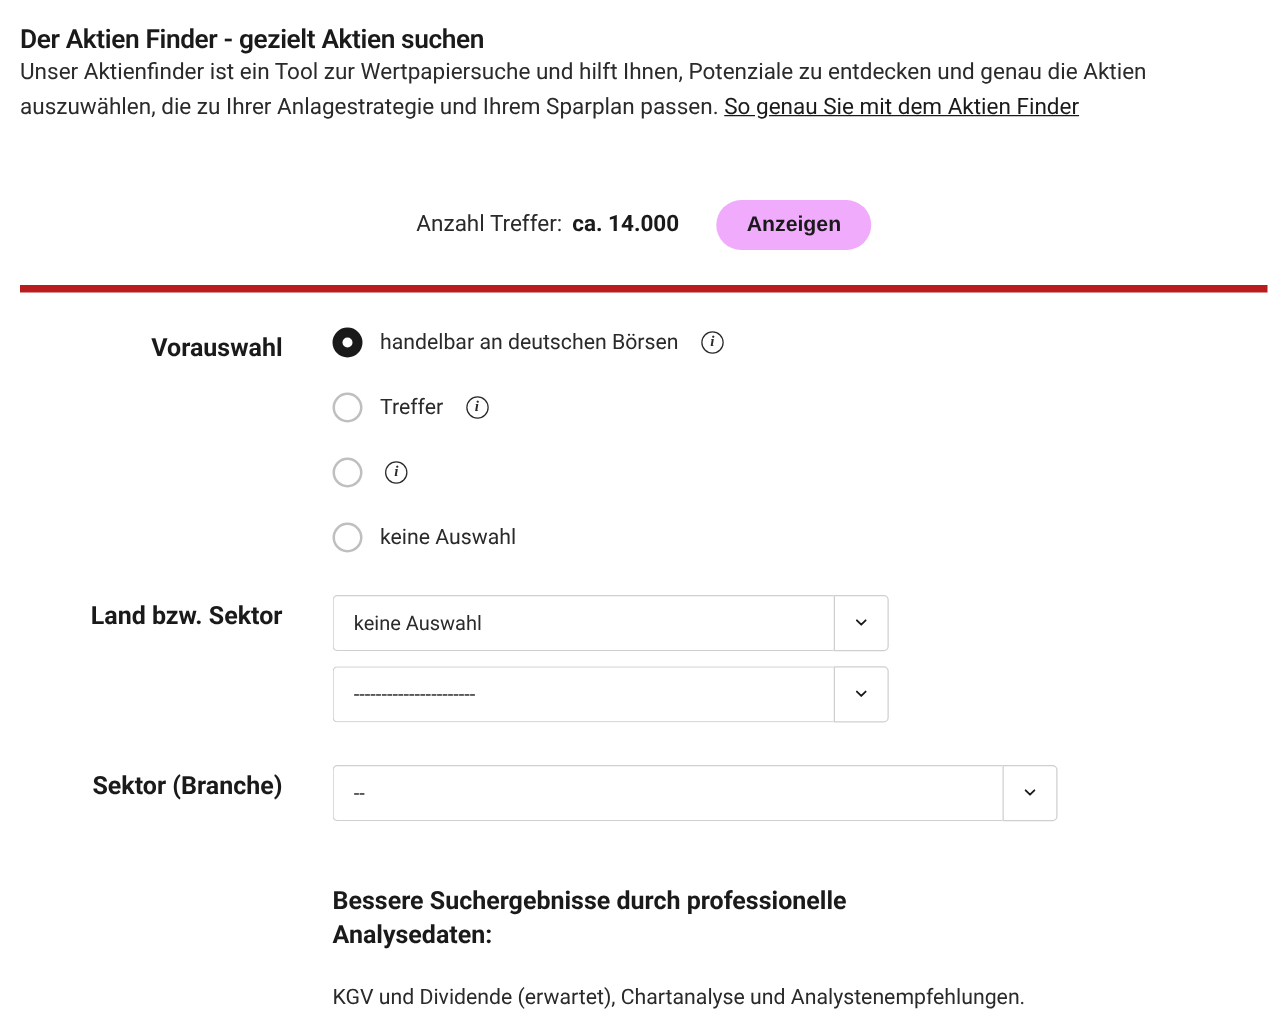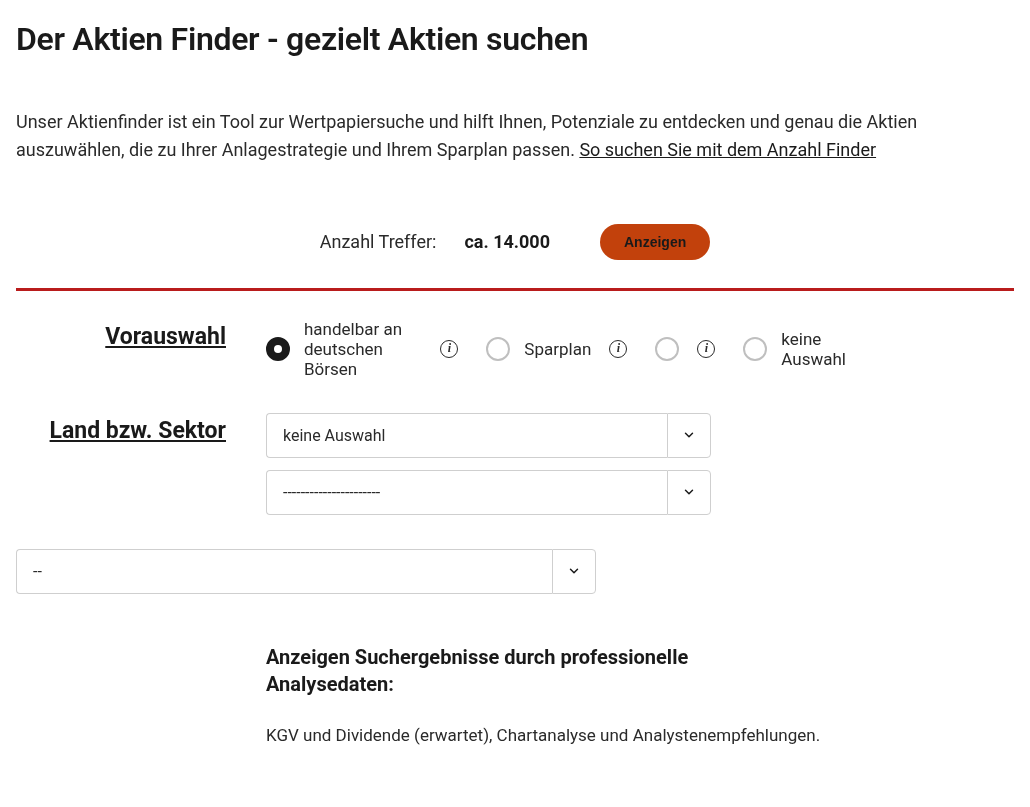--- a/index.html
+++ b/index.html
@@ -8,86 +8,85 @@
       padding: 0;
     }
     body {
       font-family: -apple-system, BlinkMacSystemFont, "Segoe UI", Roboto, Arial, sans-serif;
       color: #1a1a1a;
       background: #fff;
       padding: 20px 16px;
       width: 1030px;
     }
     h1.page-title {
-      font-size: 32px;
+      font-size: 21px;
       font-weight: 600;
       color: #1a1a1a;
-      margin-bottom: 50px;
       letter-spacing: -0.3px;
     }
     .intro {
       font-size: 18px;
       line-height: 1.55;
       color: #2a2a2a;
       margin-bottom: 60px;
     }
     .intro .link {
       text-decoration: underline;
       color: #1a1a1a;
       cursor: pointer;
     }
     .results-bar {
       display: flex;
       align-items: center;
       justify-content: center;
-      gap: 28px;
+      gap: 8px;
       font-size: 18px;
       padding-bottom: 28px;
-      border-bottom: 3px solid #b91c1c;
+      border-bottom: 6px solid #b91c1c;
       margin-bottom: 28px;
     }
     .results-bar .label {
       color: #2a2a2a;
     }
     .results-bar .count {
       font-weight: 700;
       color: #1a1a1a;
       margin-right: 22px;
     }
     .btn-show {
-      background: #c2410c;
+      background: #f0abfc;
       border: none;
       border-radius: 999px;
       padding: 10px 24px;
-      font-size: 14px;
+      font-size: 17px;
       font-weight: 600;
       color: #1a1a1a;
       cursor: pointer;
     }
     .form-row {
       display: flex;
       align-items: flex-start;
       margin-bottom: 34px;
     }
     .form-label-col {
       width: 250px;
       text-align: right;
       padding-right: 40px;
       padding-top: 4px;
       font-weight: 700;
-      font-size: 23px;
-      color: #1a1a1a;
-      text-decoration: underline;
+      font-size: 20px;
+      color: #1a1a1a;
     }
     .form-control-col {
       flex: 1;
       max-width: 580px;
     }
     .radio-group {
       display: flex;
+      flex-direction: column;
       gap: 28px;
     }
     .radio-item {
       display: flex;
       align-items: center;
       gap: 14px;
       cursor: pointer;
     }
     .radio-circle {
       width: 24px;
@@ -180,21 +179,21 @@
       color: #2a2a2a;
       line-height: 1.55;
     }
   </style>
 </head>
 <body>
 
 <h1 class="page-title">Der Aktien Finder - gezielt Aktien suchen</h1>
 
 <p class="intro">
-  <span>Unser Aktienfinder ist ein Tool zur Wertpapiersuche und hilft Ihnen, Potenziale zu entdecken und genau die Aktien auszuwählen, die zu Ihrer Anlagestrategie und Ihrem Sparplan passen. </span><span class="link">So suchen Sie mit dem Anzahl Finder</span>
+  <span>Unser Aktienfinder ist ein Tool zur Wertpapiersuche und hilft Ihnen, Potenziale zu entdecken und genau die Aktien auszuwählen, die zu Ihrer Anlagestrategie und Ihrem Sparplan passen. </span><span class="link">So genau Sie mit dem Aktien Finder</span>
 </p>
 
 <div class="results-bar">
   <span class="label">Anzahl Treffer:</span>
   <span class="count">ca. 14.000</span>
   <button class="btn-show">Anzeigen</button>
 </div>
 
 <div class="form-row">
   <div class="form-label-col">Vorauswahl</div>
@@ -202,21 +201,21 @@
     <div class="radio-group">
 
       <label class="radio-item">
         <span class="radio-circle selected"></span>
         <span class="radio-text">handelbar an deutschen Börsen</span>
         <span class="info-icon">i</span>
       </label>
 
       <label class="radio-item">
         <span class="radio-circle"></span>
-        <span class="radio-text">Sparplan</span>
+        <span class="radio-text">Treffer</span>
         <span class="info-icon">i</span>
       </label>
 
       <label class="radio-item">
         <span class="radio-circle"></span>
         <span class="info-icon">i</span>
       </label>
 
       <label class="radio-item">
         <span class="radio-circle"></span>
@@ -245,31 +244,32 @@
           <svg viewBox="0 0 24 24" fill="none" stroke="#1a1a1a" stroke-width="2.5" stroke-linecap="round" stroke-linejoin="round">
               <polyline points="6 9 12 15 18 9"></polyline>
             </svg>
         </div>
       </div>
     </div>
   </div>
 </div>
 
 <div class="form-row">
+  <div class="form-label-col">Sektor (Branche)</div>
   <div class="form-control-col">
     <div class="select-wrap wide">
       <div class="select-value">--</div>
       <div class="select-caret">
         <svg viewBox="0 0 24 24" fill="none" stroke="#1a1a1a" stroke-width="2.5" stroke-linecap="round" stroke-linejoin="round">
             <polyline points="6 9 12 15 18 9"></polyline>
           </svg>
       </div>
     </div>
   </div>
 </div>
 
 <div class="form-row" style="margin-top:50px;">
   <div class="form-label-col"></div>
   <div class="form-control-col">
-    <div class="section-heading">Anzeigen Suchergebnisse durch professionelle Analysedaten:</div>
+    <div class="section-heading">Bessere Suchergebnisse durch professionelle Analysedaten:</div>
     <div class="section-text">KGV und Dividende (erwartet), Chartanalyse und Analystenempfehlungen.</div>
   </div>
 </div>
 
 </body></html>

